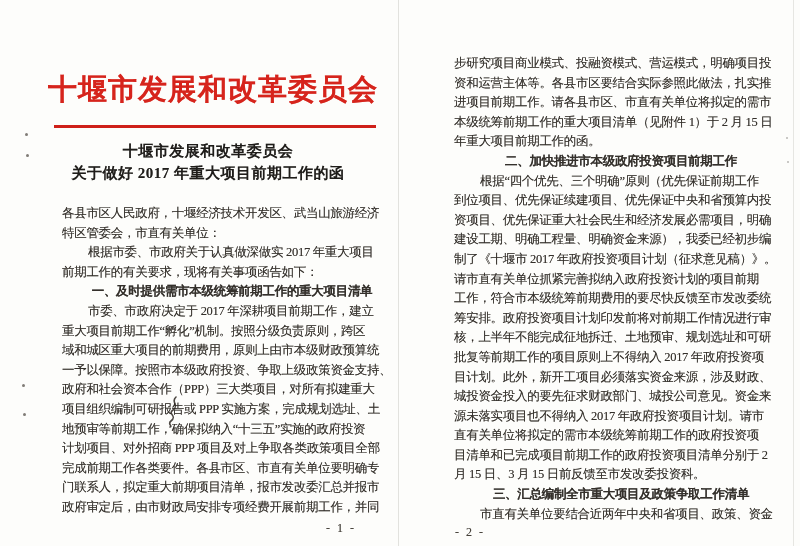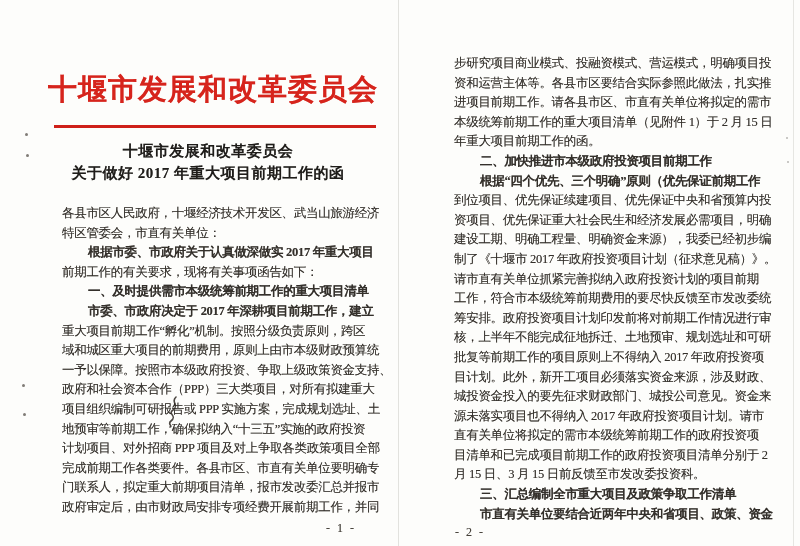--- a/index.html
+++ b/index.html
@@ -70,24 +70,25 @@
     text-shadow: 0 0 0.5px rgba(40,36,30,0.45);
   }
   .body-left  { left: 54px; top: 204px; width: 314px; }
   .body-right { left: 55px; top: 54px;  width: 308px; }
   .line {
     height: 19.6px;
     line-height: 19.6px;
     white-space: nowrap;
     letter-spacing: -0.3px;
   }
-  .line.i, .line.h { text-indent: 26px; font-weight: bold; }
+  .line.i, .line.h { text-indent: 26px; }
   .line.h {
     font-weight: 700;
     text-shadow: 0 0 0.6px rgba(0,0,0,0.5);
+    text-align: center;
   }
 
   
   .pageno {
     position: absolute;
     font-size: 12px;
     color: #454039;
     letter-spacing: 2px;
     text-shadow: 0 0 0.4px rgba(0,0,0,0.35);
   }

